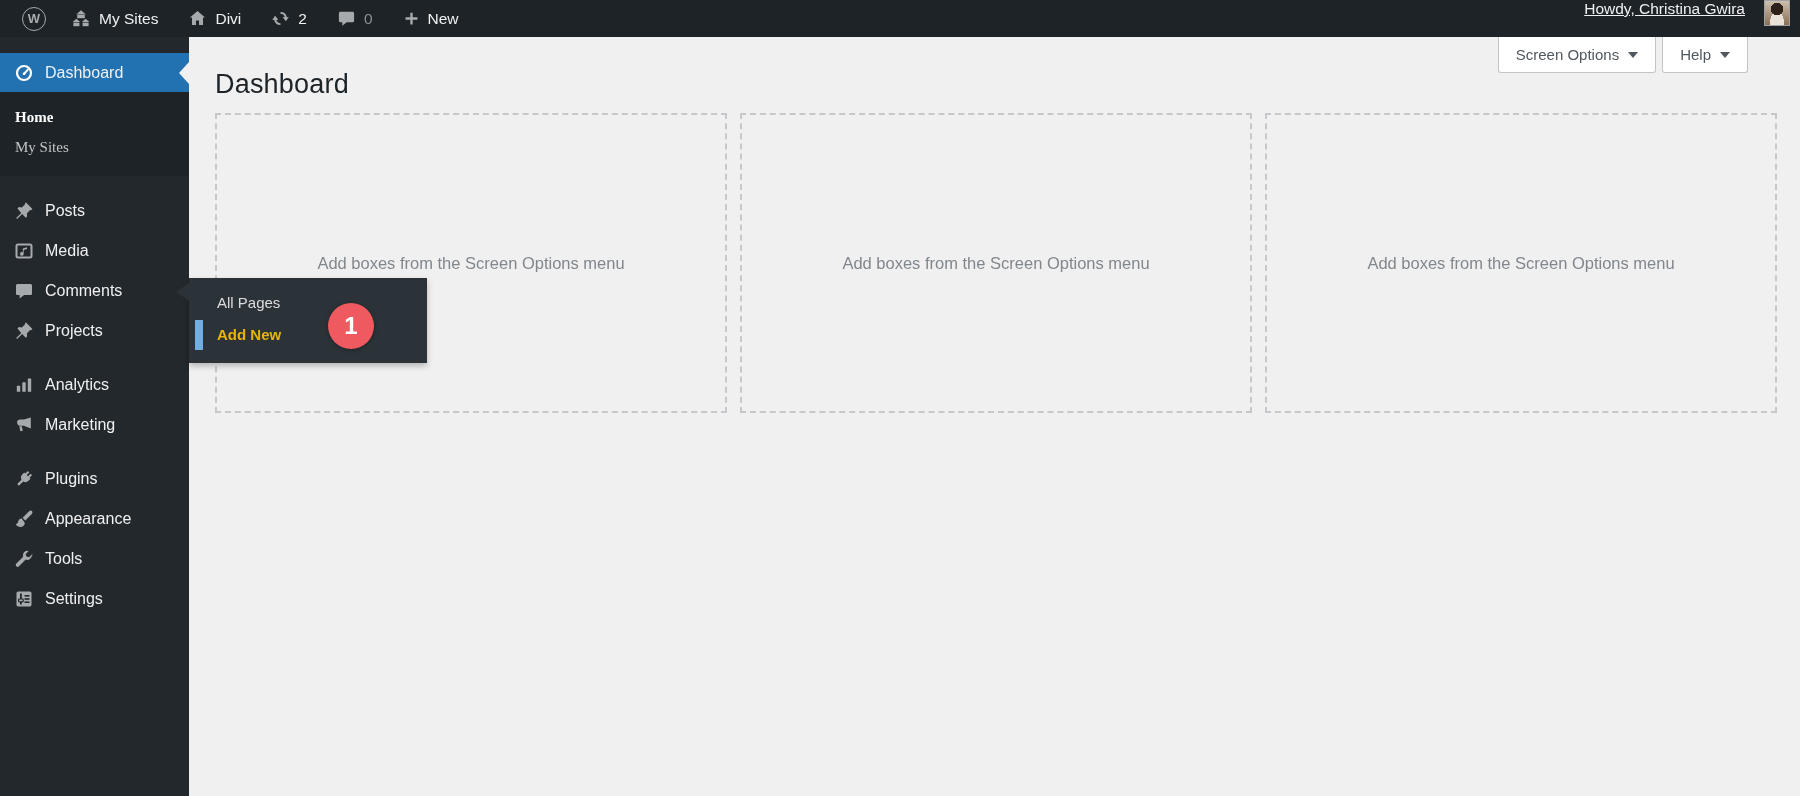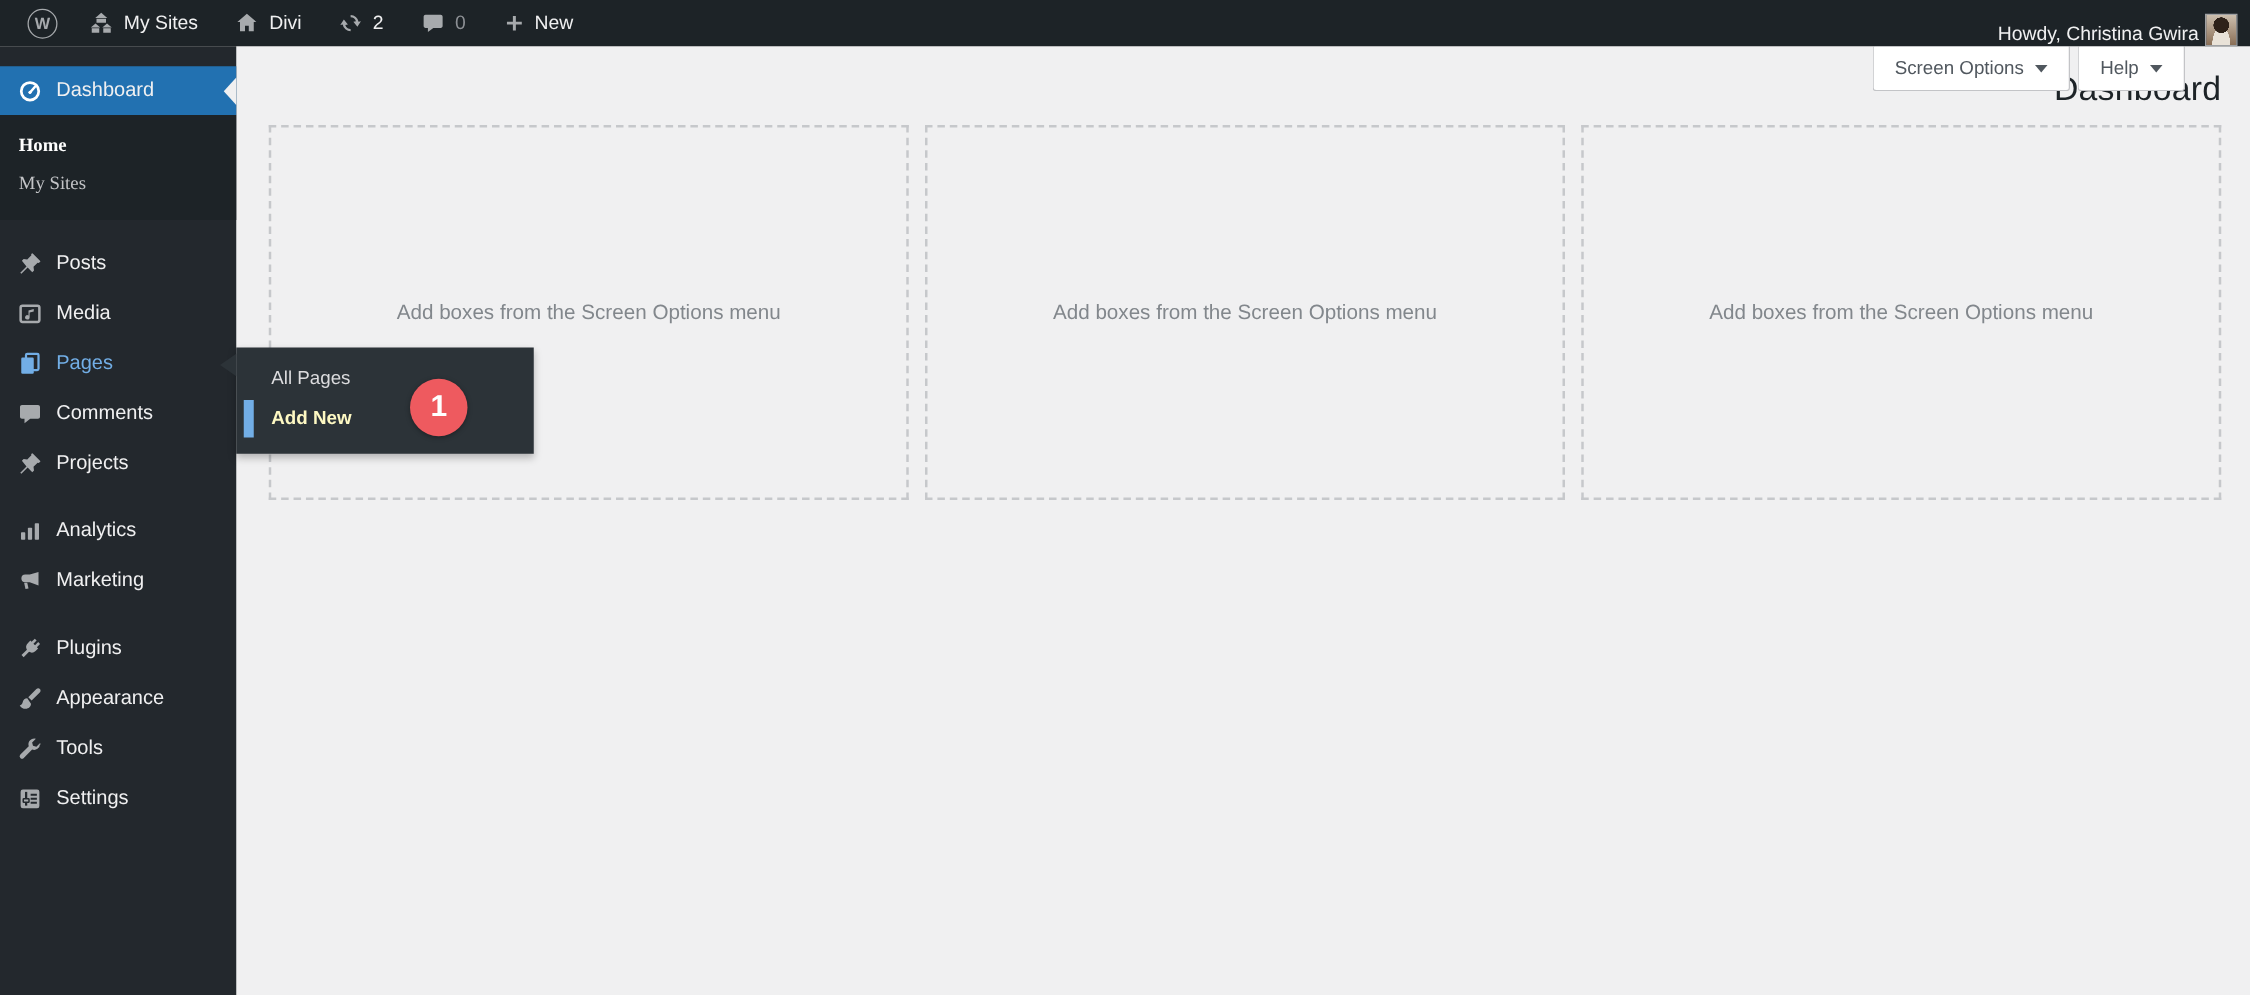--- a/index.html
+++ b/index.html
@@ -13,22 +13,22 @@
                justify-content:space-between; z-index:100; color:#f0f0f1; }
   .ab-left { display:flex; align-items:center; height:100%; padding-left:12px; }
   .ab-item { display:flex; align-items:center; gap:8px; height:100%;
              padding:0 15px; font-size:15.5px; color:#f0f0f1; cursor:pointer; }
   .ab-item .ico { color:#a7aaad; display:block; }
   .ab-logo { padding:0 10px; }
   .wp-badge { width:24px; height:24px; border-radius:50%; border:1.8px solid #a7aaad;
               color:#a7aaad; display:flex; align-items:center; justify-content:center;
               font-size:13px; font-weight:bold; }
   .dim { color:#8c8f94; }
-  .ab-right { display:flex; align-items:flex-end; height:100%; padding-right:10px; gap:5px;
-              font-size:15.5px; cursor:pointer; }
+  .ab-right { display:flex; align-items:flex-start; height:100%; padding-right:10px; gap:19px;
+              font-size:15.5px; cursor:pointer;text-decoration:underline; }
   .avatar { width:26px; height:26px; border:1px solid #9ea0a3;
             background:
               radial-gradient(circle at 50% 34%, #2e2119 0 31%, transparent 32%),
               radial-gradient(ellipse at 50% 100%, #e9e2d8 0 42%, transparent 43%),
               linear-gradient(#cdbfae, #8a6f57); }
 
   
   .sidebar { position:absolute; top:37px; left:0; width:189px; height:759px;
              background:#23282d; z-index:60; }
   .mi { position:relative; display:flex; align-items:center; height:40px;
@@ -47,31 +47,31 @@
   .mi-pages { color:#72aee6; }
   .mi-pages .mi-icon { color:#72aee6; }
 
   
   .flyout { position:absolute; left:189px; top:278px; width:238px; background:#2c3338;
             z-index:80; padding:9px 0 12px 0; box-shadow:0 3px 6px rgba(0,0,0,.25); }
   .flyout::before { content:""; position:absolute; left:-13px; top:5px;
             border:9px solid transparent; border-right:13px solid #2c3338; border-left-width:0; }
   .fly-item { position:relative; display:block; height:32px; line-height:32px;
               padding-left:28px; font-size:15px; color:#dcdcde; cursor:pointer; }
-  .fly-item.current { color:#fef9c3; font-weight:bold; }
+  .fly-item.current { color:#eab308; font-weight:bold; }
   .fly-item.current::before { content:""; position:absolute; left:6px; top:1px; bottom:1px;
               width:8px; background:#72aee6; }
   .step-badge { position:absolute; left:139px; top:25px; width:46px; height:46px;
               border-radius:50%; background:#ee5a5f; color:#fff; font-size:24px; font-weight:bold;
               display:flex; align-items:center; justify-content:center;
               box-shadow:0 1px 4px rgba(0,0,0,.35); }
 
   
   .content { position:absolute; left:189px; top:37px; width:1611px; height:759px;
-             background:#f0f0f1; padding:19px 23px 0 26px;text-align:right; }
+             background:#f0f0f1; padding:32px 23px 0 26px; }
   .screen-meta { position:absolute; top:0; right:52px; display:flex; gap:6px; }
   .meta-btn { display:flex; align-items:center; gap:9px; height:36px; padding:0 17px;
               background:#fff; border:1px solid #c3c4c7; border-top:none;
               border-radius:0 0 3px 3px; color:#50575e; font-size:15px; cursor:pointer; }
   .caret { width:0; height:0; border-left:5px solid transparent; border-right:5px solid transparent;
            border-top:6px solid #50575e; }
   h1.page-title { font-size:27px; font-weight:400; color:#1d2327; letter-spacing:.2px; }
   .boxes { display:flex; gap:13px; margin-top:13px; }
   .placeholder-box { flex:1; height:300px; border:2px dashed #c6c8cb;
               display:flex; align-items:center; justify-content:center;
@@ -155,27 +155,20 @@
     </div>
 
     <div class="mi">
       <svg class="mi-icon" viewBox="0 0 20 20">
         <rect x="2.5" y="3.5" width="15" height="13" rx="1.5" fill="none" stroke="currentColor" stroke-width="2"></rect>
         <path d="M13 6.2l-4.2 1.2v3.9a1.8 1.8 0 10.9 1.6V9l3.3-.9z" fill="currentColor"></path>
       </svg>
       <span>Media</span>
     </div>
 
-    <div class="mi mi-pages">
-      <svg class="mi-icon" viewBox="0 0 20 20">
-        <rect x="6.8" y="2" width="10" height="13" rx="1" fill="none" stroke="currentColor" stroke-width="1.8"></rect>
-        <rect x="3" y="5" width="10" height="13" rx="1" fill="currentColor"></rect>
-      </svg>
-      <span>Pages</span>
-    </div>
 
     <div class="mi">
       <svg class="mi-icon" viewBox="0 0 20 20" fill="currentColor">
         <path d="M3.6 3h12.8c.9 0 1.6.7 1.6 1.6v7.8c0 .9-.7 1.6-1.6 1.6h-6.2L5.6 17.5V14h-2C2.7 14 2 13.3 2 12.4V4.6C2 3.7 2.7 3 3.6 3z"></path>
       </svg>
       <span>Comments</span>
     </div>
 
     <div class="mi">
       <svg class="mi-icon" viewBox="0 0 20 20" fill="currentColor">

